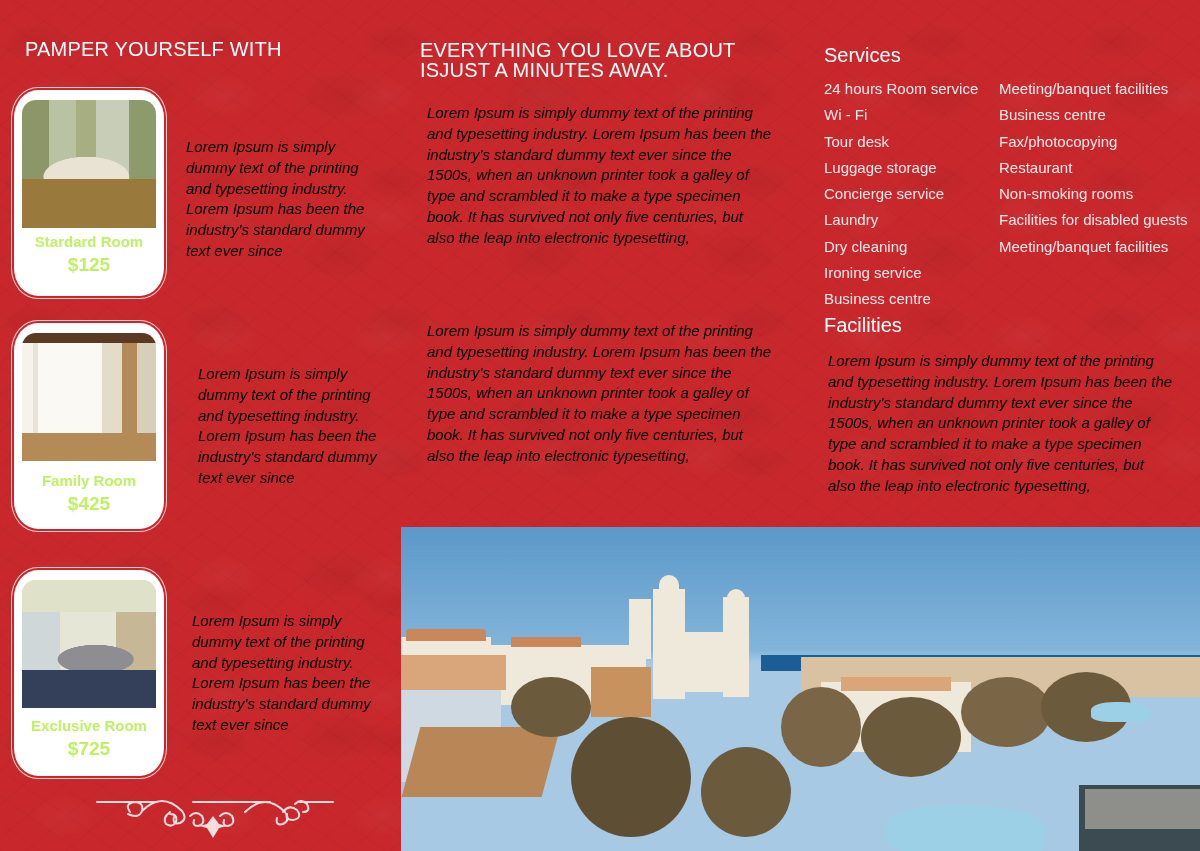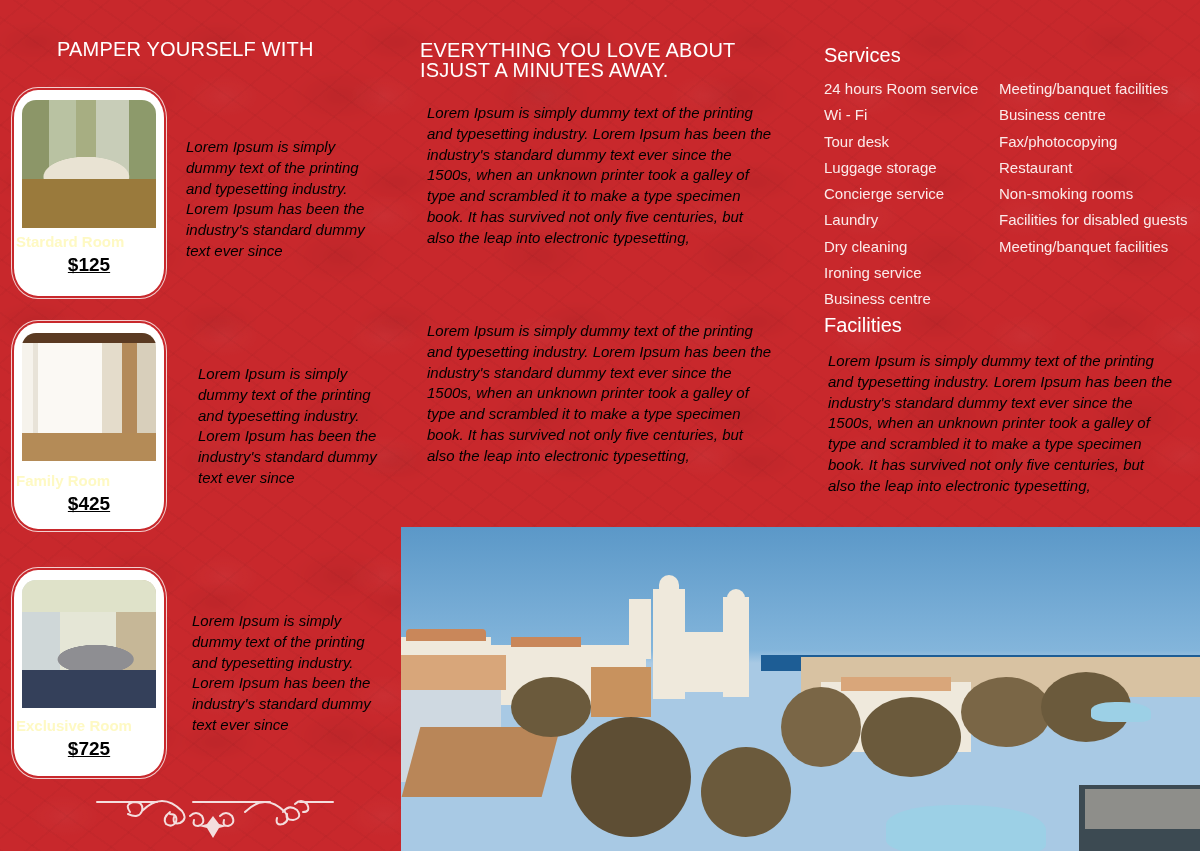--- a/index.html
+++ b/index.html
@@ -53,35 +53,34 @@
     position: absolute;
     left: 6px; top: 8px;
     width: 134px; height: 128px;
     border-radius: 14px 14px 0 0;
     overflow: hidden;
   }
   .card-name {
     position: absolute;
     left: 0; right: 0;
     top: 141px;
-    text-align: left;
+    text-align: center;
     font-weight: bold;
     font-size: 15px;
-    color: #fef9c3;
+    color: #bef264;
     white-space: nowrap;
   }
   .card-price {
     position: absolute;
     left: 0; right: 0;
     top: 162px;
     text-align: center;
     font-weight: bold;
     font-size: 19px;
-    color: #000000;
-    text-decoration: underline;
+    color: #bef264;
   }
 
   
   .room1 {
     width: 100%; height: 100%;
     background:
       linear-gradient(180deg, transparent 0 62%, #9a7a3c 62% 100%),
       radial-gradient(ellipse 45% 22% at 48% 60%, #e9e3d3 0 70%, transparent 72%),
       linear-gradient(90deg, #8c9668 0 20%, #b9c2a2 20% 40%, #a7ae82 40% 55%, #c8cdb8 55% 80%, #8d9a6b 80% 100%);
   }
@@ -133,21 +132,21 @@
 
   .ornament {
     position: absolute;
     left: 95px; top: 790px;
     width: 240px; height: 50px;
   }
 </style>
 </head>
 <body>
 
-<div class="abs heading" style="left:25px; top:39px;margin-left:32px;">
+<div class="abs heading" style="left:25px; top:39px;">
   <span>PAMPER YOURSELF WITH</span>
 </div>
 
 <div class="card" style="left:16px; top:92px;">
   <div class="card-bg"></div>
   <div class="card-photo">
       <div class="room1"></div>
     </div>
   <div class="card-name">Stardard Room</div>
   <div class="card-price">$125</div>

